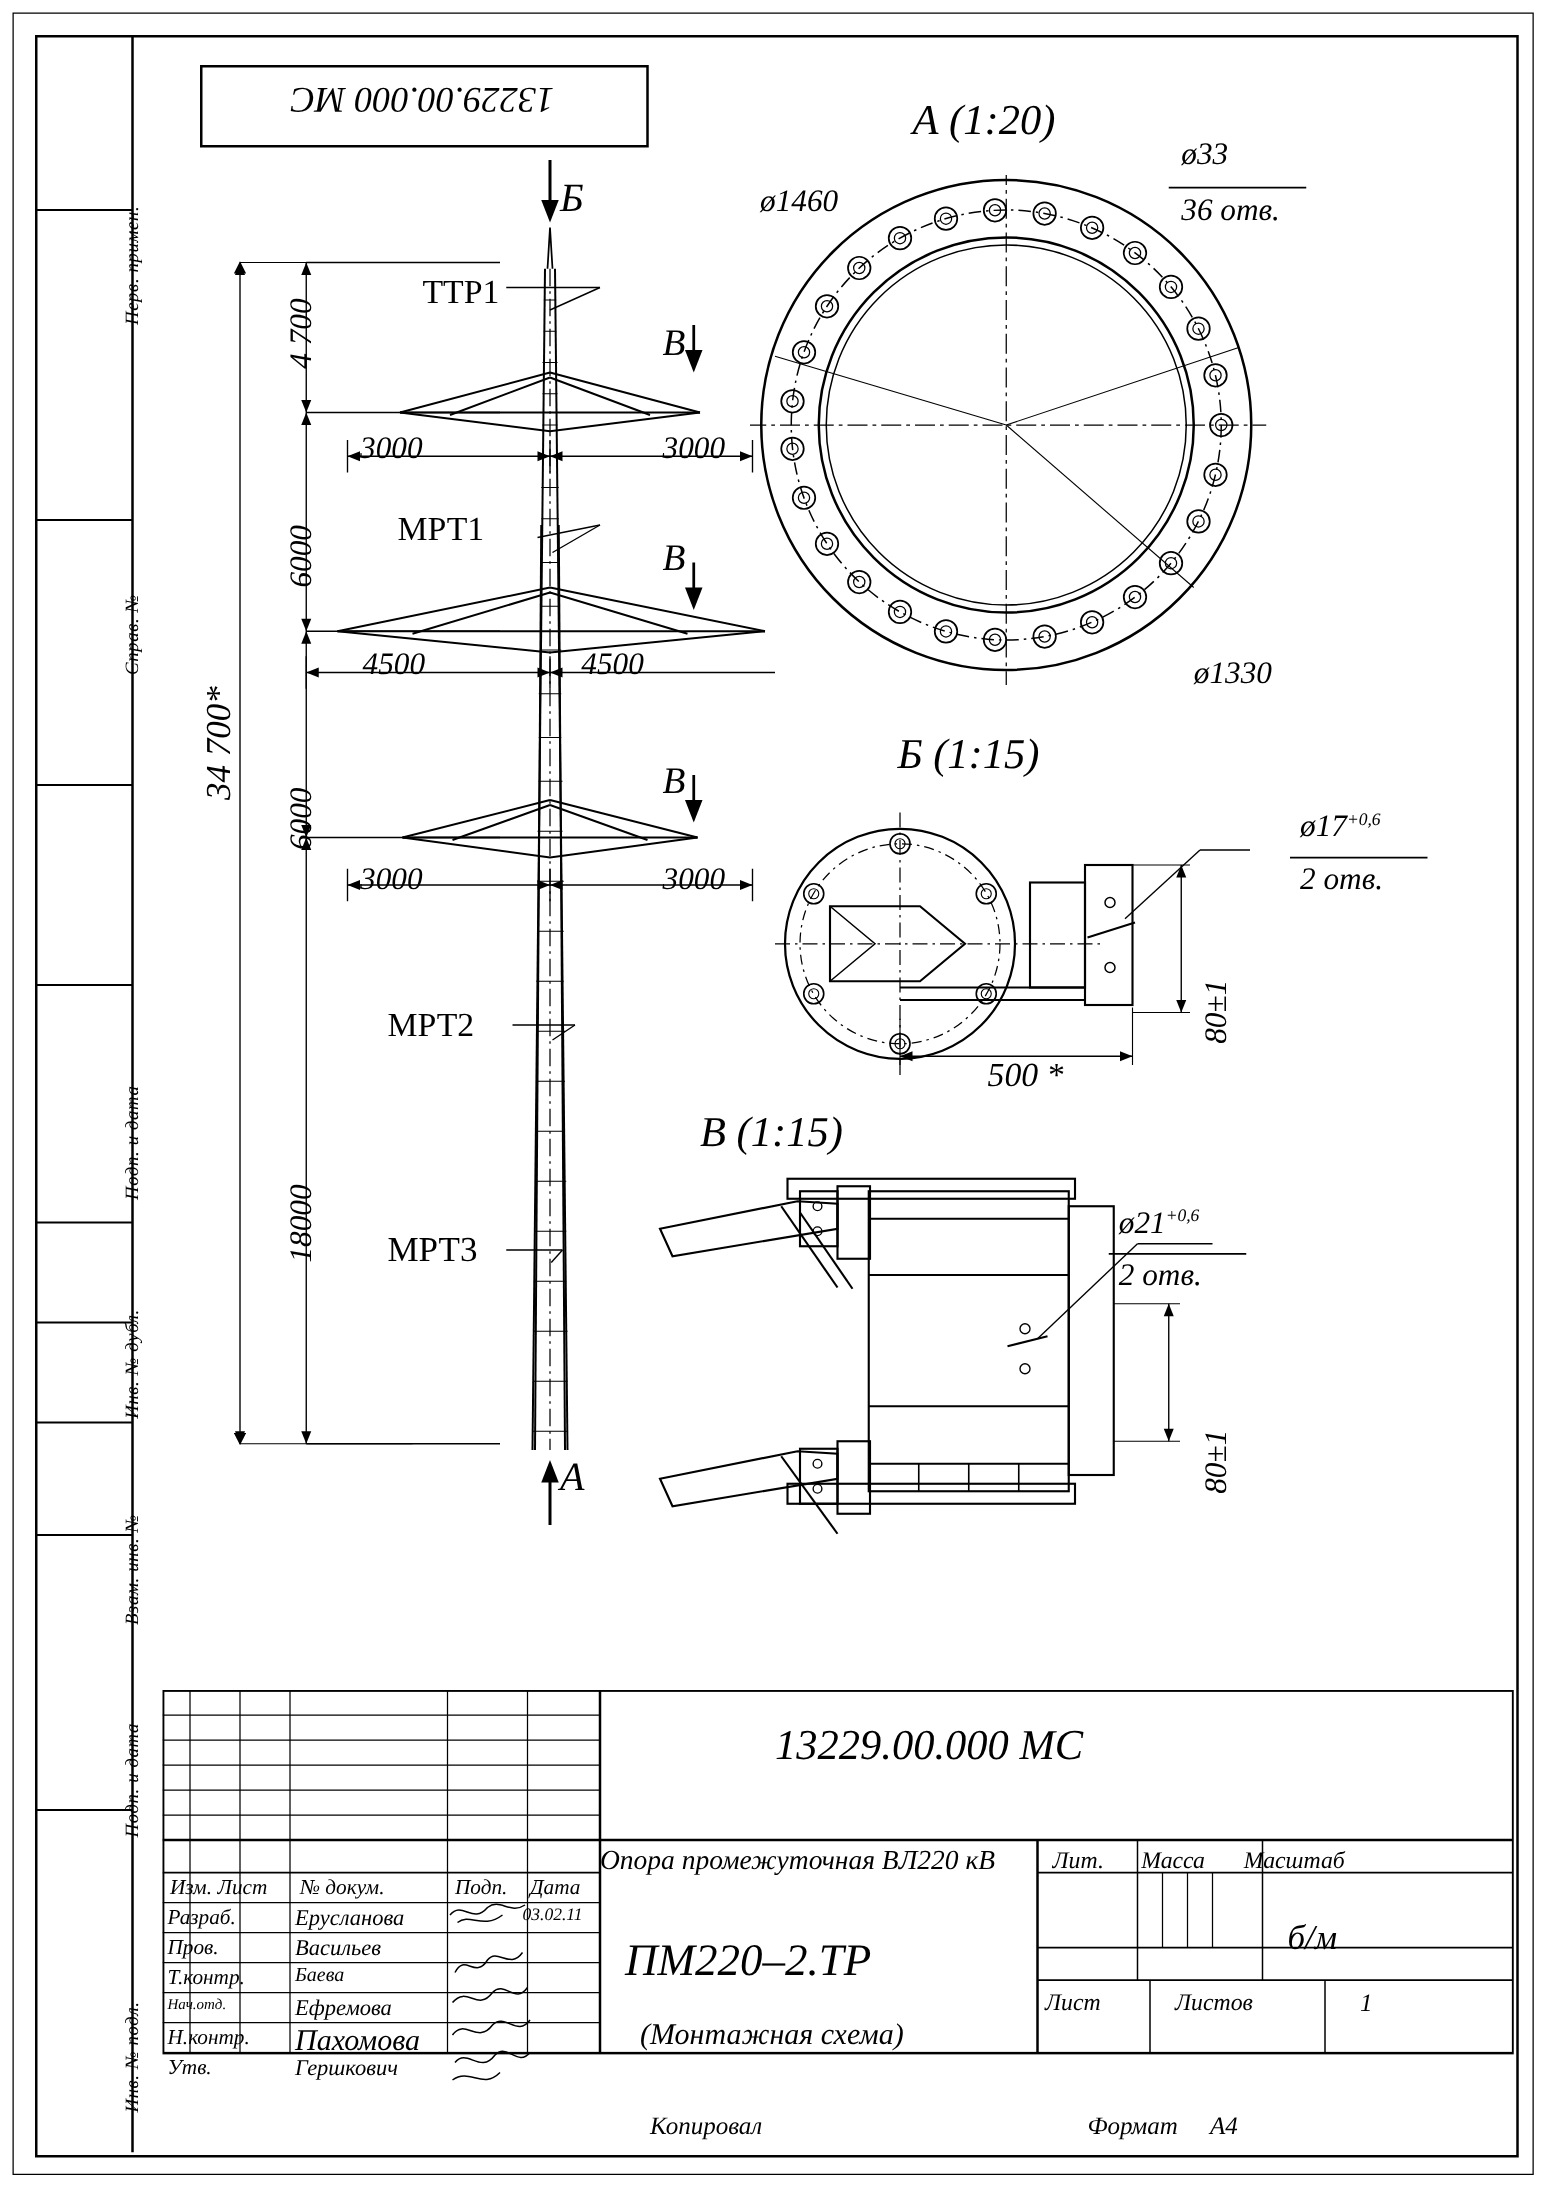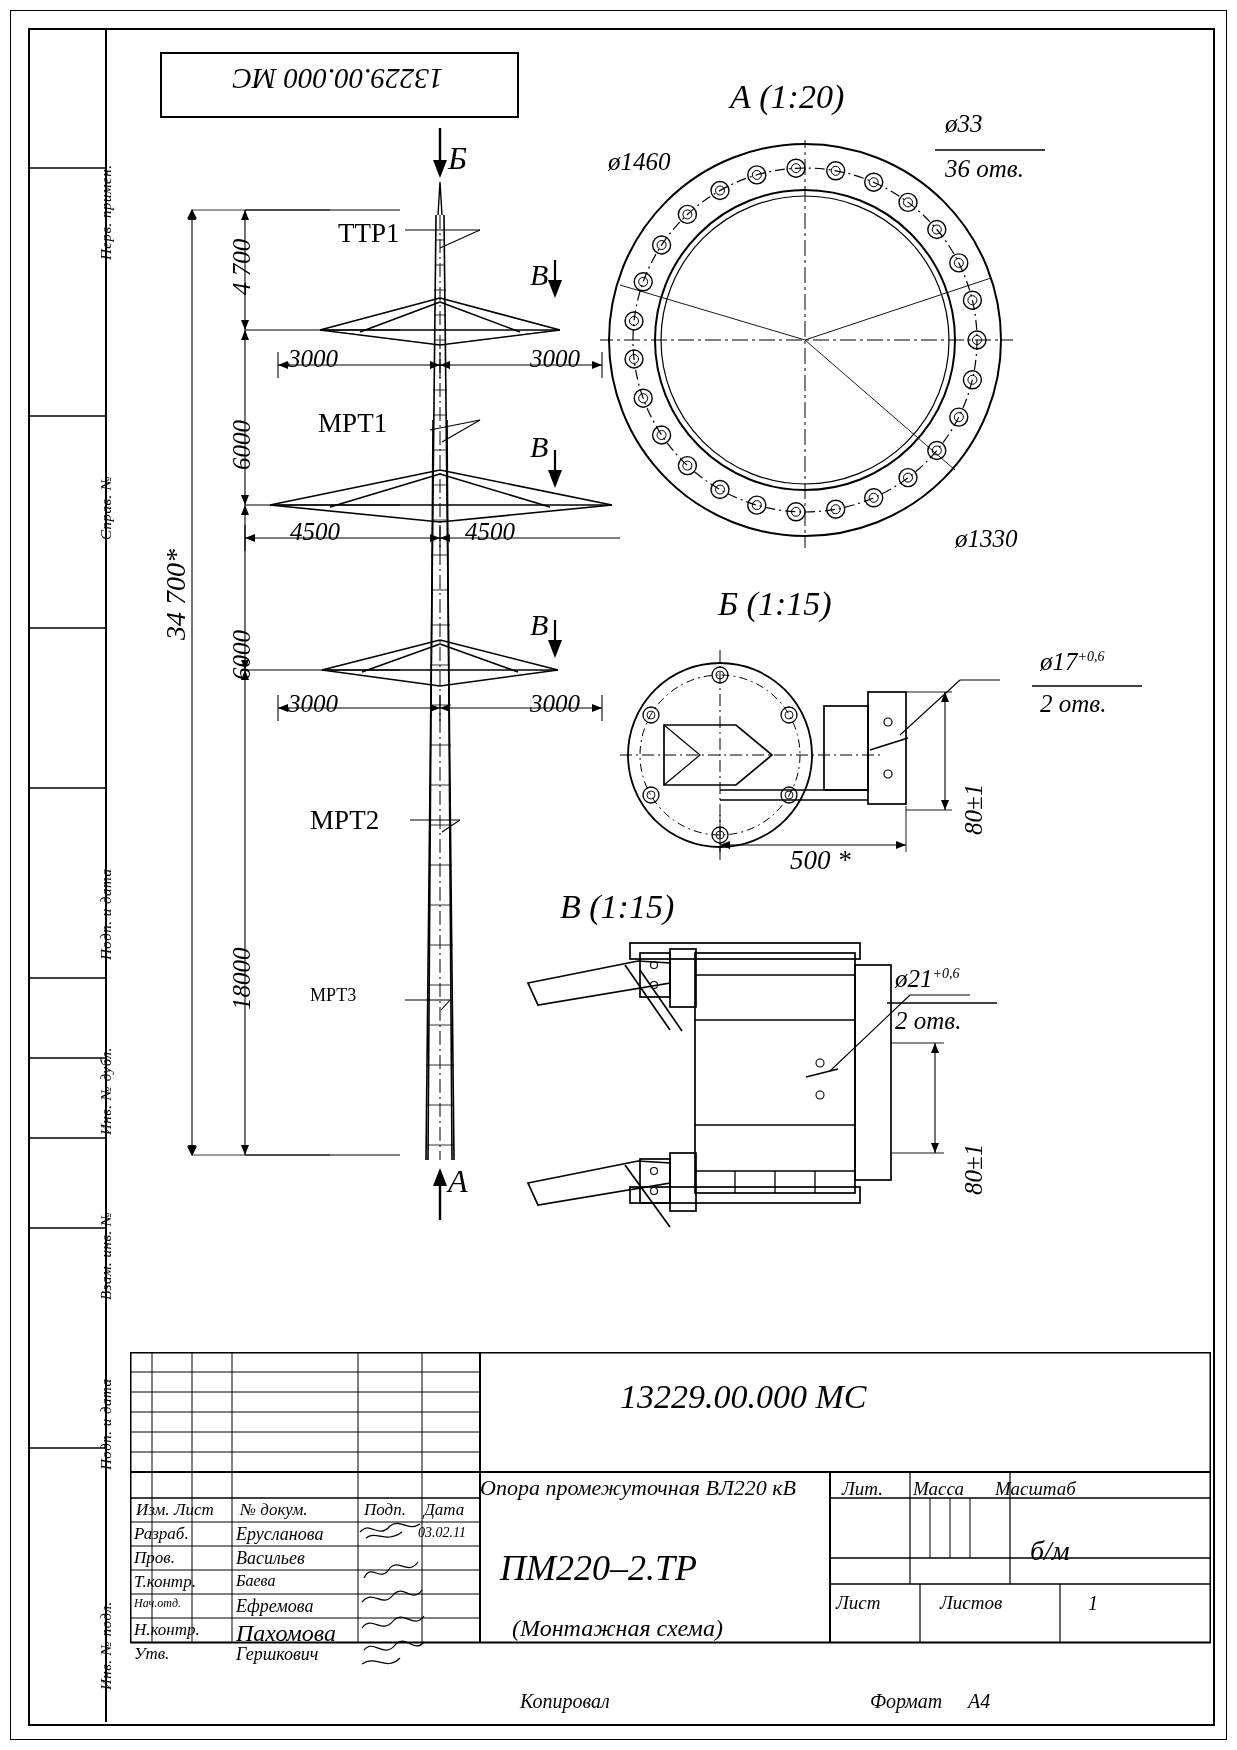--- a/index.html
+++ b/index.html
@@ -223,21 +223,21 @@
   <div class="txt it" style="left:288px;top:345px;font-size:25px;">3000</div>
   <div class="txt it" style="left:530px;top:345px;font-size:25px;">3000</div>
   <div class="txt it" style="left:290px;top:518px;font-size:25px;">4500</div>
   <div class="txt it" style="left:465px;top:518px;font-size:25px;">4500</div>
   <div class="txt it" style="left:288px;top:690px;font-size:25px;">3000</div>
   <div class="txt it" style="left:530px;top:690px;font-size:25px;">3000</div>
 
   <div class="txt" style="left:338px;top:218px;font-size:27px;">ТТР1</div>
   <div class="txt" style="left:318px;top:408px;font-size:27px;">МРТ1</div>
   <div class="txt" style="left:310px;top:805px;font-size:27px;">МРТ2</div>
-  <div class="txt" style="left:310px;top:985px;font-size:18px;">МРТ3</div>
+  <div class="txt" style="left:310px;top:985px;font-size:28px;">МРТ3</div>
 
   <div class="txt it" style="left:448px;top:140px;font-size:32px;">Б</div>
   <div class="txt it" style="left:448px;top:1163px;font-size:32px;">А</div>
   <div class="txt it" style="left:530px;top:258px;font-size:30px;">В</div>
   <div class="txt it" style="left:530px;top:430px;font-size:30px;">В</div>
   <div class="txt it" style="left:530px;top:608px;font-size:30px;">В</div>
 
   <div class="txt it" style="left:730px;top:78px;font-size:34px;">А (1:20)</div>
 
   <svg style="position:absolute;left:600px;top:140px;" width="430" height="420">

